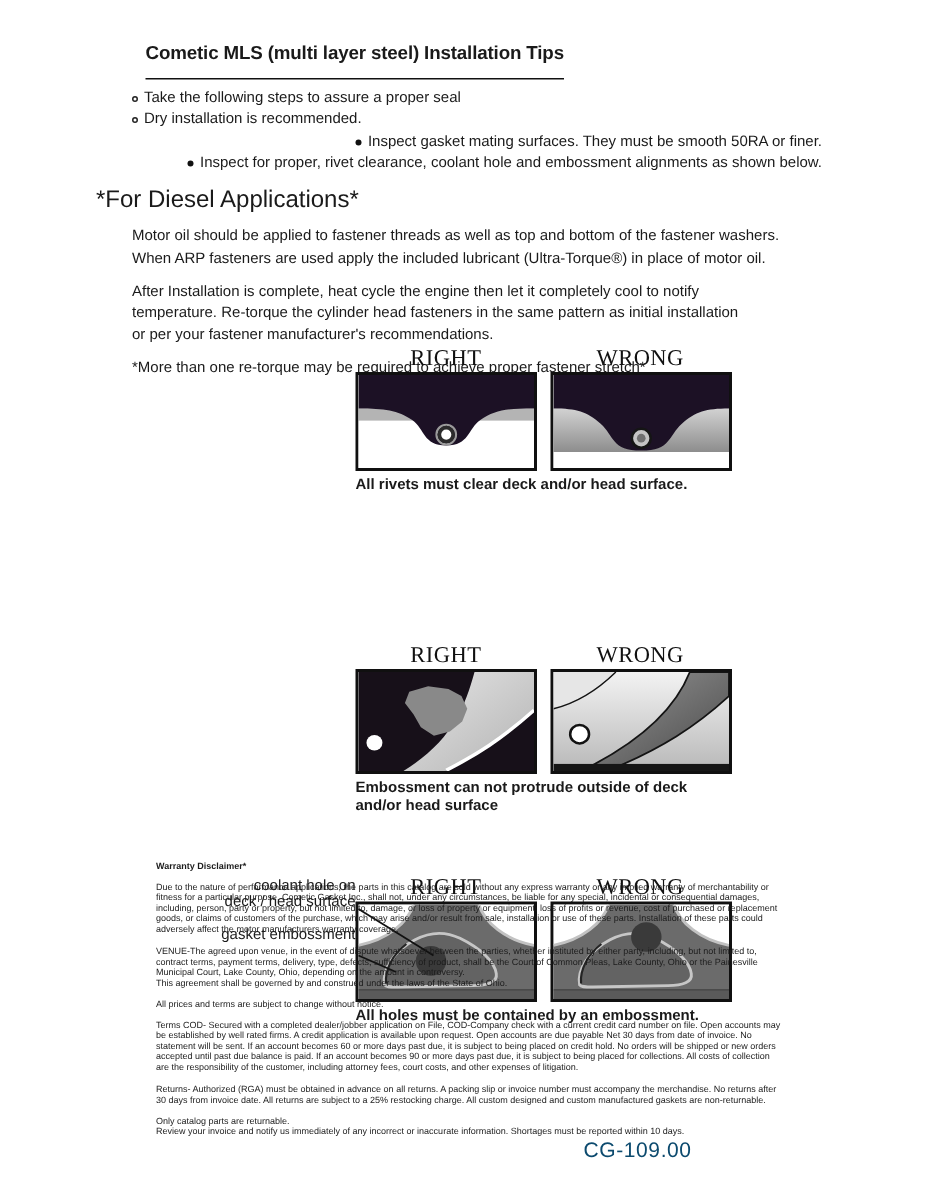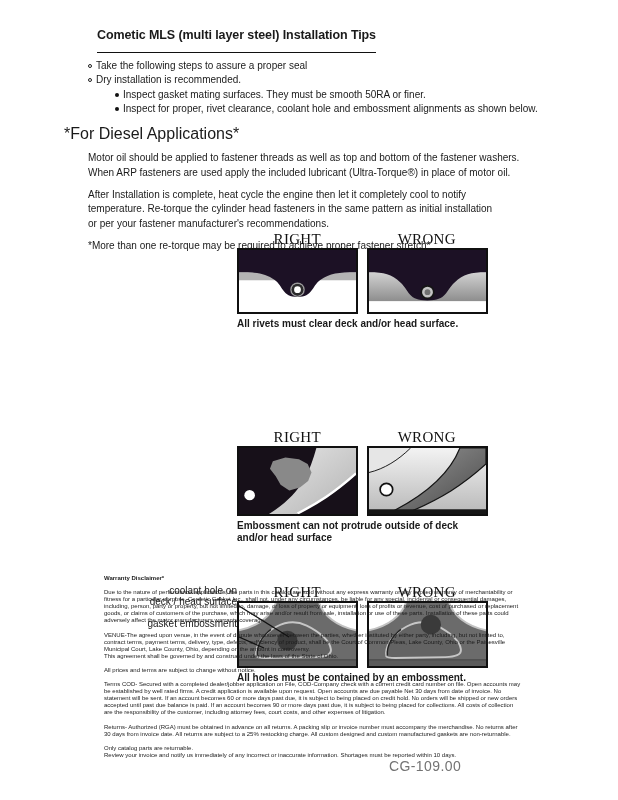--- a/index.html
+++ b/index.html
@@ -18,21 +18,21 @@
     display:inline-block;
     margin:28px 0 0 97px;
     font-size:12.5px;
     font-weight:bold;
     letter-spacing:-0.1px;
     border-bottom:1.5px solid #111;
     padding-bottom:10px;
   }
   .tips-list { margin:6px 0 0 88px; width:460px; font-size:10px; }
   .tip { display:flex; align-items:flex-start; line-height:14.3px; }
-  .tip.sub { margin-left:27px; }
+  .tip.sub { margin-left:11px;justify-content:flex-end; }
   .marker-o {
     width:4px; height:4px; border:1px solid #222; border-radius:50%;
     margin:5px 4px 0 0; flex:0 0 auto;
   }
   .marker-dot {
     width:4px; height:4px; background:#111; border-radius:50%;
     margin:5px 4px 0 0; flex:0 0 auto;
   }
   .diesel-heading { margin:9px 0 0 64px; font-size:16px; font-weight:normal; }
   .para { margin:8px 0 0 88px; width:470px; font-size:10px; line-height:14.4px; }
@@ -56,21 +56,21 @@
   }
   .annot-1 { top:1px; }
   .annot-2 { top:34px; }
   .leader-svg { position:absolute; left:0; top:0; width:618px; height:84px; pointer-events:none; }
 
   
   .legal { position:absolute; left:104px; top:575px; width:470px; font-size:6px; line-height:7.1px; color:#1c1c1c; }
   .legal-heading { font-weight:bold; margin-bottom:7px; }
   .legal p { margin-bottom:7px; }
 
-  .page-number { position:absolute; left:389px; top:758px; font-size:14px; letter-spacing:0.4px; color:#737373; }
+  .page-number { position:absolute; left:389px; top:758px; font-size:14px; letter-spacing:0.4px; color:#0c4a6e; }
 </style>
 </head>
 <body>
 
 
 
 
 <h1 class="page-title">Cometic MLS (multi layer steel) Installation Tips</h1>
 
 <div class="tips-list">

